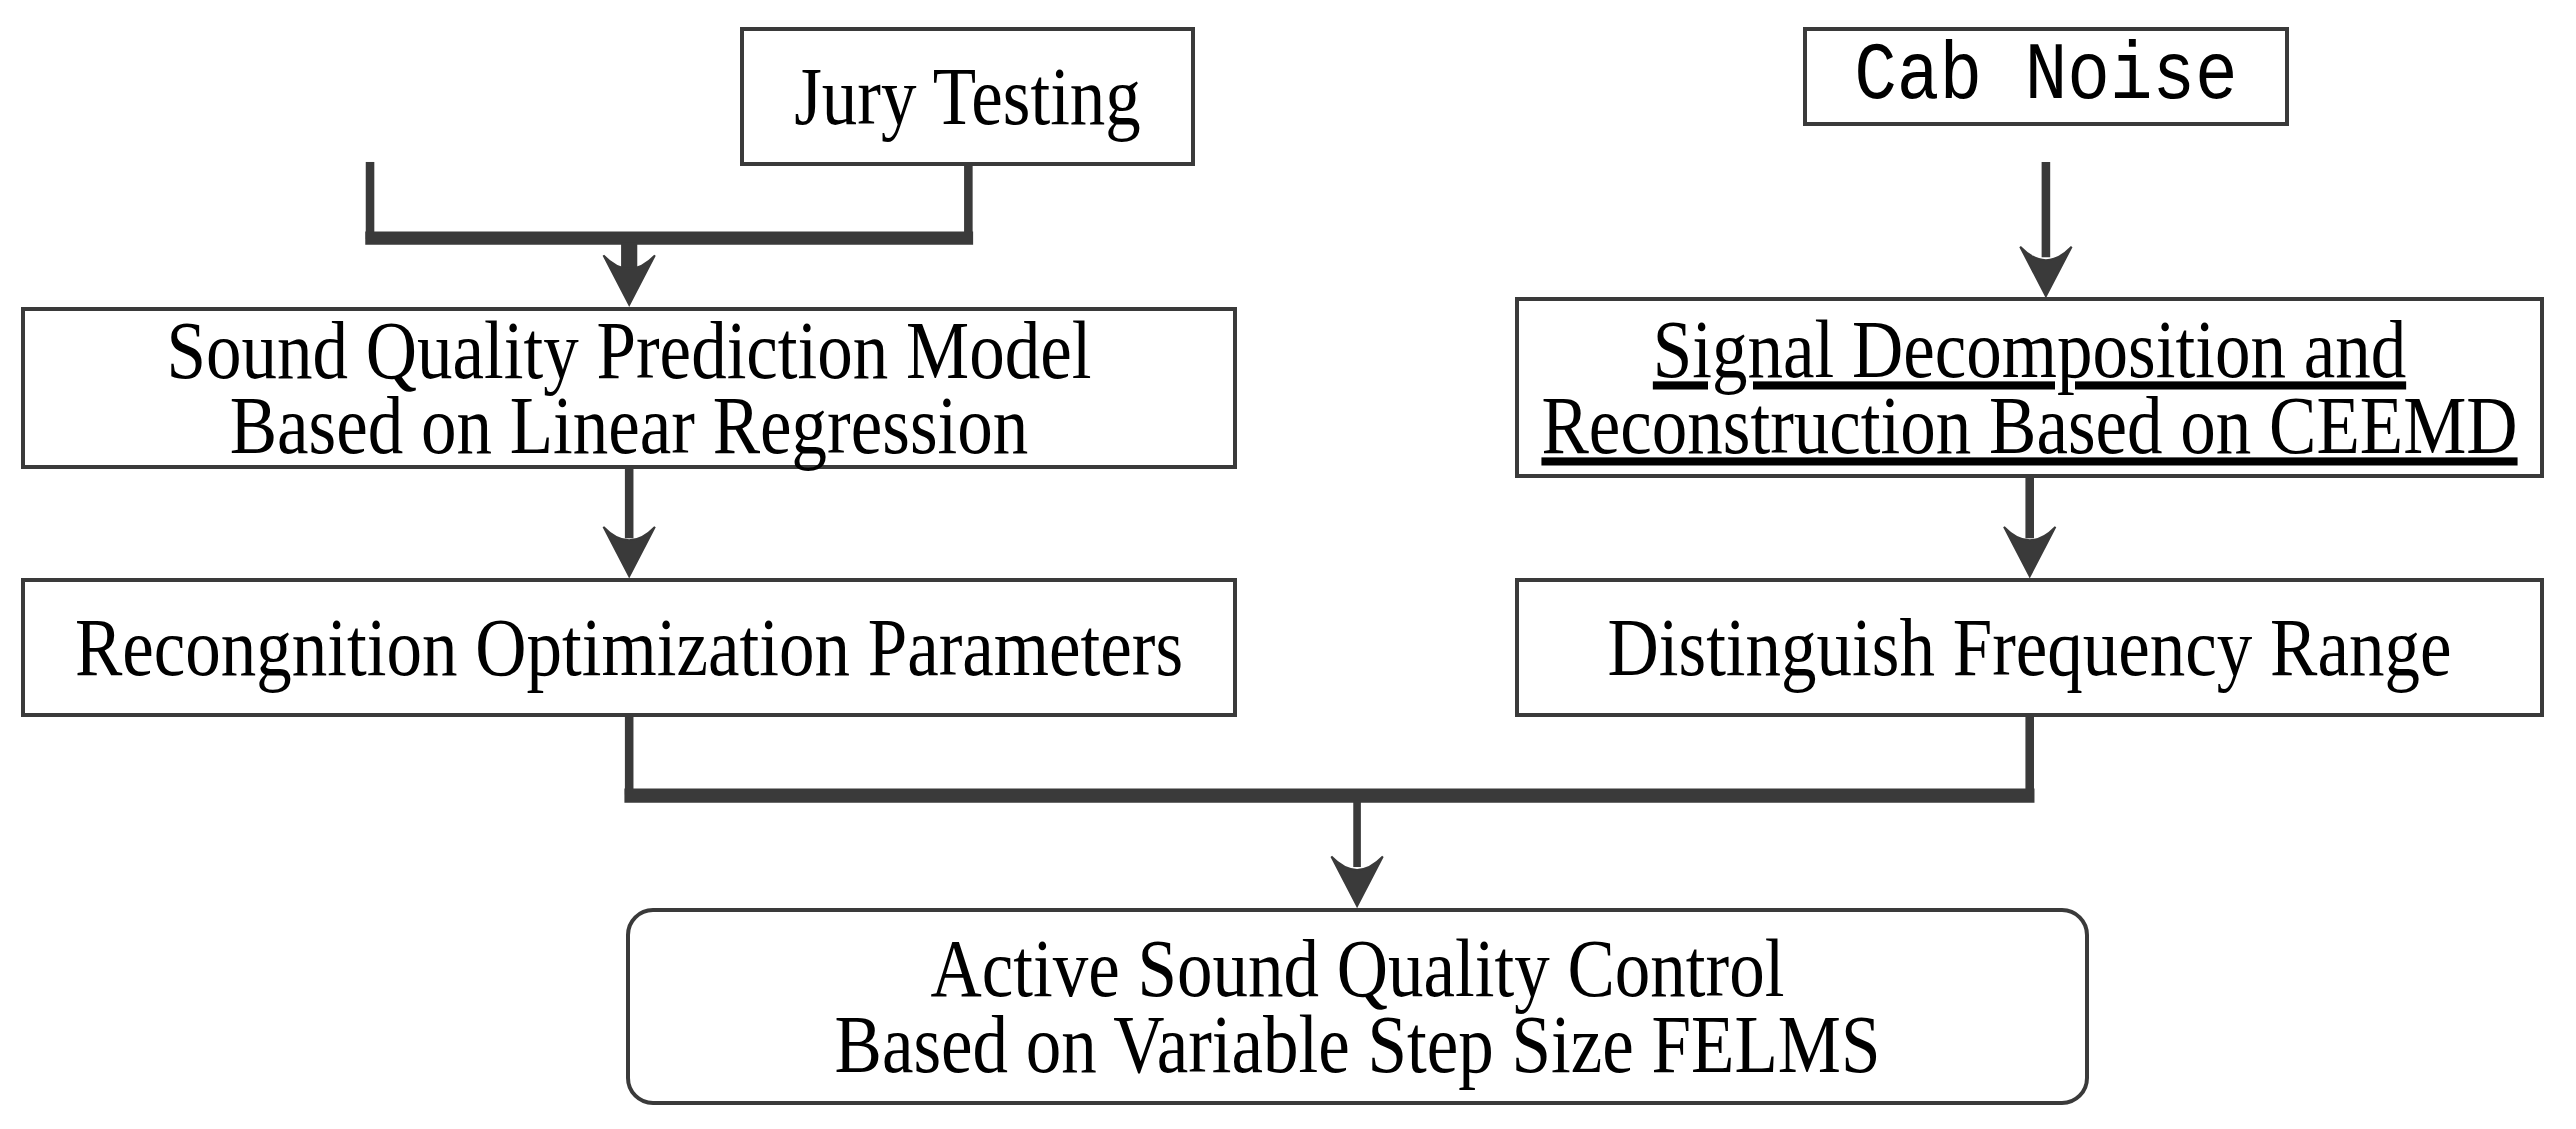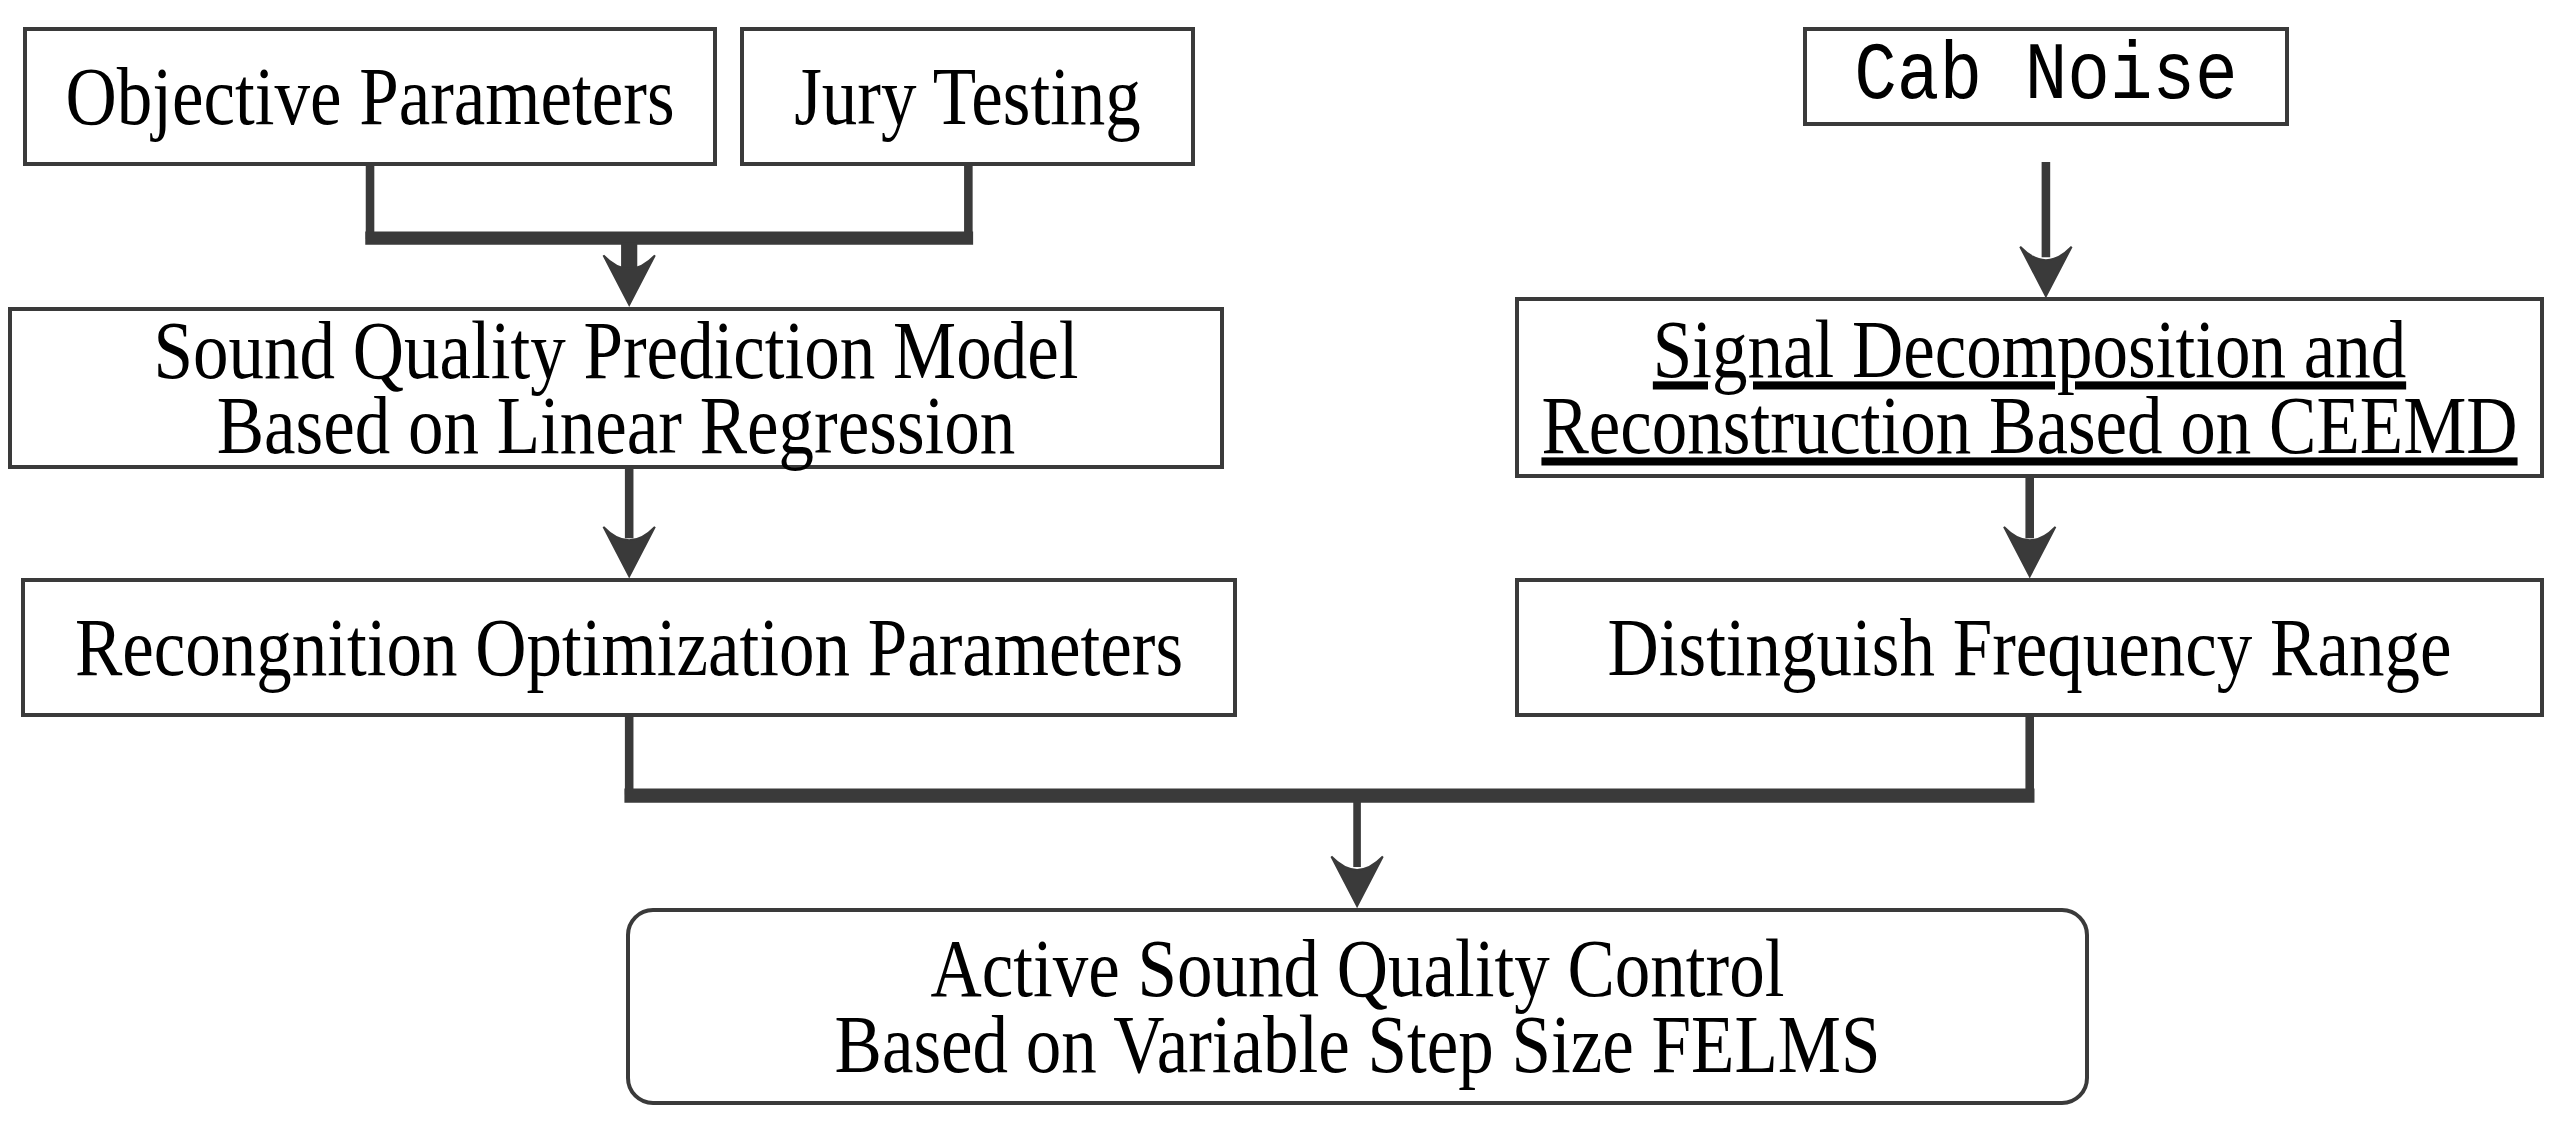--- a/index.html
+++ b/index.html
@@ -39,21 +39,21 @@
   .label {
     font-size: 71px;
     line-height: 1.06;
     white-space: nowrap;
     transform: scaleY(1.16);
     color: #000000;
   }
   .box-objective { left: 23px;   top: 27px;  width: 694px;  height: 139px; }
   .box-jury      { left: 740px;  top: 27px;  width: 455px;  height: 139px; }
   .box-cab       { left: 1803px; top: 27px;  width: 486px;  height: 99px; font-family: Liberation Mono, monospace; }
-  .box-sqpm      { left: 8px;   top: 307px; width: 1216px; height: 162px; }
+  .box-sqpm      { left: 21px;   top: 307px; width: 1216px; height: 162px; }
   .box-sigdecomp { left: 1515px; top: 297px; width: 1029px; height: 181px; text-decoration: underline; }
   .box-recog     { left: 21px;   top: 578px; width: 1216px; height: 139px; }
   .box-freq      { left: 1515px; top: 578px; width: 1029px; height: 139px; }
   .box-asqc      { left: 626px;  top: 908px; width: 1463px; height: 197px; border-radius: 27px; }
 </style>
 </head>
 <body>
 
 <div class="canvas">
 
@@ -76,23 +76,20 @@
       <path d="M 2130 605 L 2103 553 Q 2130 581 2157 553 Z" stroke-width="2"></path>
 
       <line x1="660" y1="750" x2="660" y2="834" stroke-width="9"></line>
       <line x1="2130" y1="750" x2="2130" y2="834" stroke-width="9"></line>
       <line x1="655" y1="835" x2="2135" y2="835" stroke-width="15"></line>
       <line x1="1424" y1="840" x2="1424" y2="910" stroke-width="8"></line>
       <path d="M 1424 951 L 1397 899 Q 1424 927 1451 899 Z" stroke-width="2"></path>
     </g>
   </svg>
 
-  <div class="box box-objective">
-    <div class="label">Objective Parameters</div>
-  </div>
 
   <div class="box box-jury">
     <div class="label">Jury Testing</div>
   </div>
 
   <div class="box box-cab">
     <div class="label">Cab Noise</div>
   </div>
 
   <div class="box box-sqpm">

